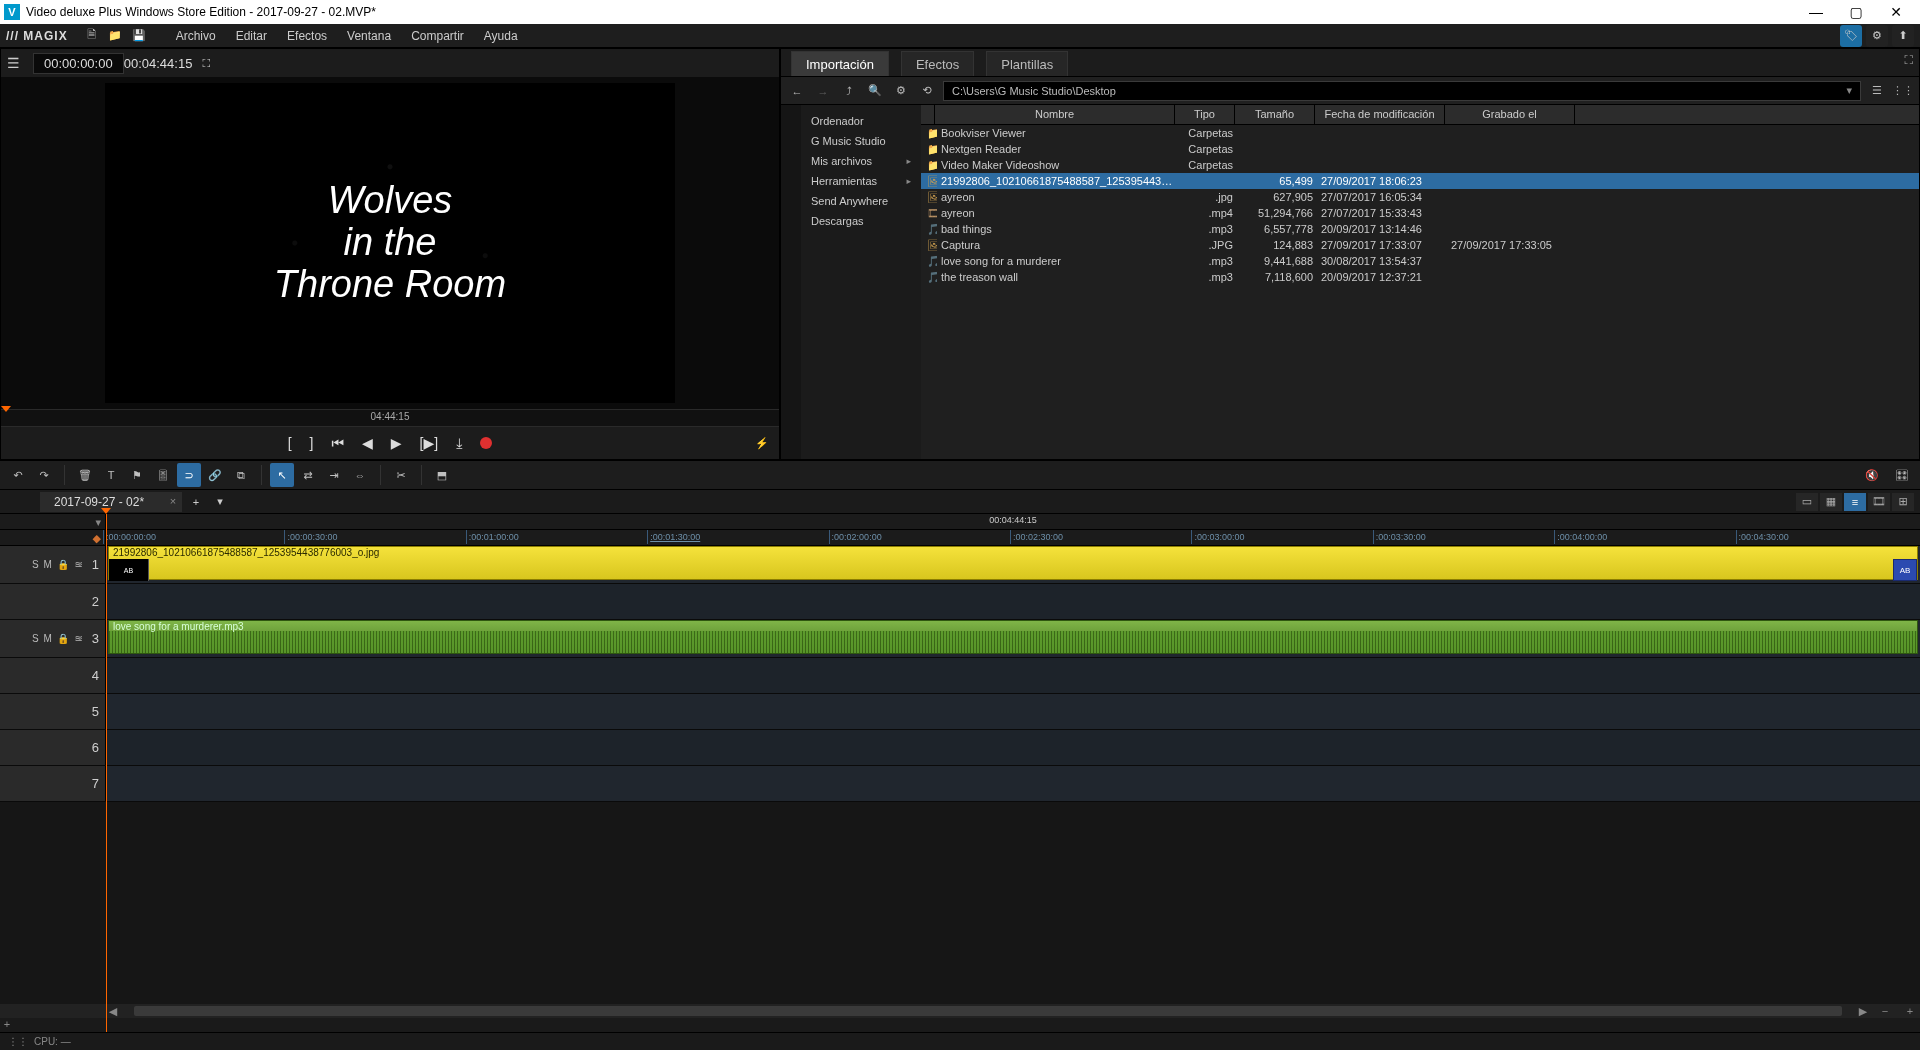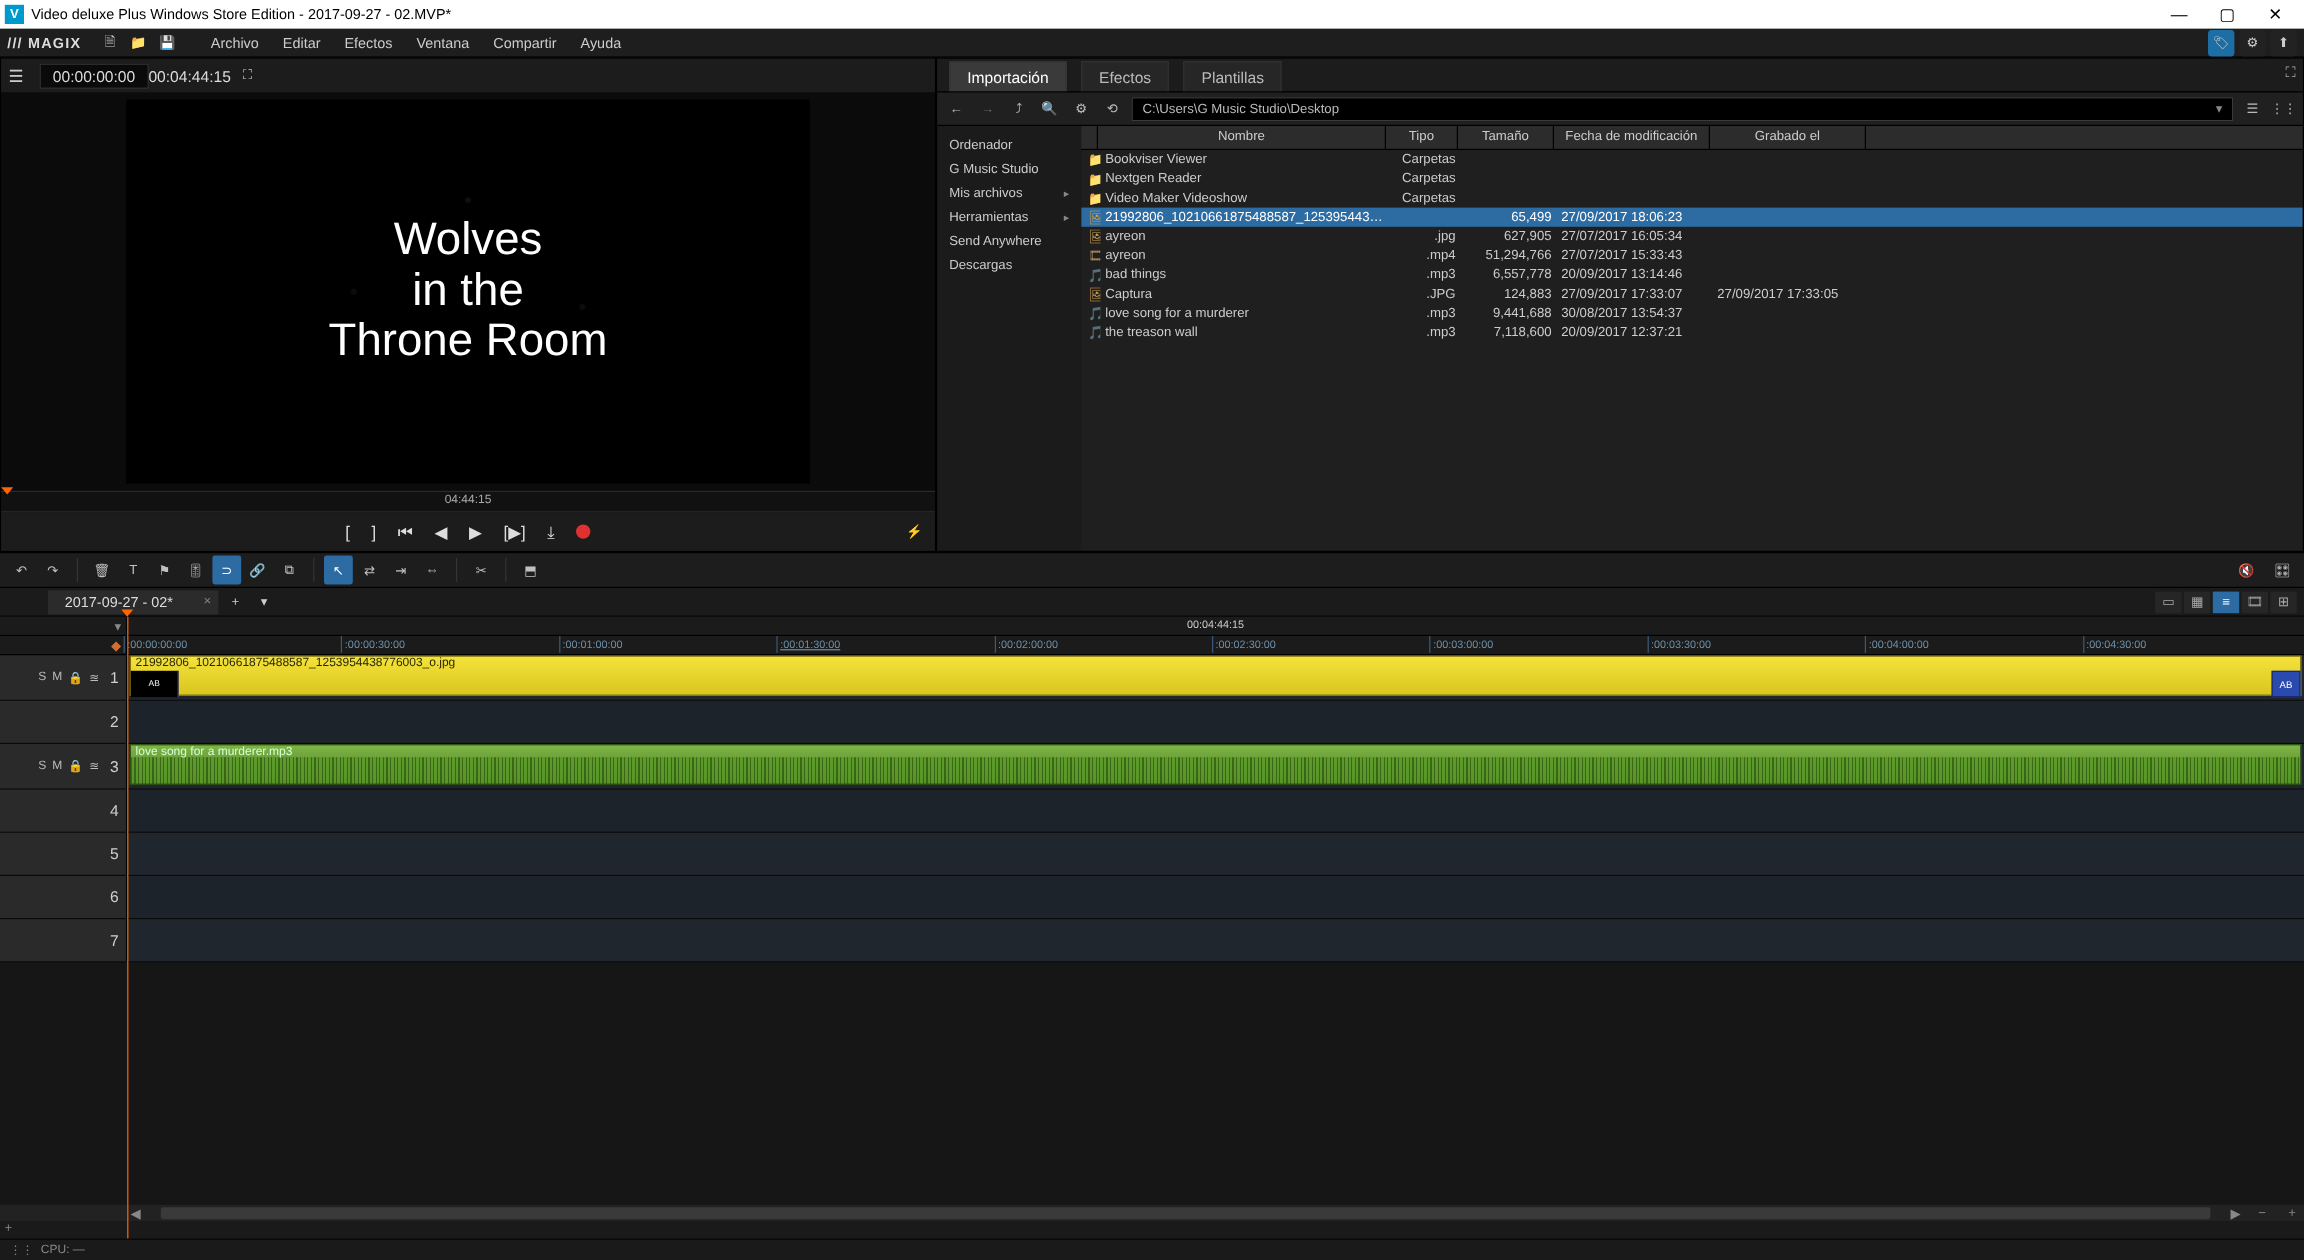--- a/index.html
+++ b/index.html
@@ -31,42 +31,42 @@
 .preview-head .title { flex: 1; text-align: center; color: #ddd; font-size: 13px; }
 .preview-head .dur { color: #ddd; font-size: 13px; margin-right: 10px; }
 .preview-head .max { color: #ccc; cursor: pointer; }
 .preview-body { flex: 1; display: flex; align-items: center; justify-content: center; background: #0b0b0b; position: relative; }
 .preview-image { width: 570px; height: 320px; background: #000; display: flex; align-items: center; justify-content: center; color: #fff; font-family: "Old English Text MT", serif; font-size: 38px; text-align: center; line-height: 1.1; position: relative; overflow: hidden; }
 .preview-image::before { content: ""; position: absolute; inset: 10% 8%; border: 1px solid transparent; background:
  radial-gradient(circle at 50% 20%, rgba(120,120,120,.25) 0 2px, transparent 3px) ,
  radial-gradient(circle at 30% 50%, rgba(120,120,120,.2) 0 2px, transparent 3px) ,
  radial-gradient(circle at 70% 55%, rgba(120,120,120,.2) 0 2px, transparent 3px);
  opacity: .5; }
-.preview-text { position: relative; z-index: 1; text-shadow: 0 0 6px #000; }
+.preview-text { position: relative; z-index: 1; font-style: italic; text-shadow: 0 0 6px #000; }
 .preview-scrub { height: 18px; background: #111; border-top: 1px solid #2a2a2a; border-bottom: 1px solid #2a2a2a; position: relative; }
 .preview-scrub .marker { position: absolute; left: 0; top: -4px; width: 0; height: 0; border-left: 5px solid transparent; border-right: 5px solid transparent; border-top: 6px solid #ff6600; }
 .preview-scrub .time { position: absolute; left: 50%; transform: translateX(-50%); top: 1px; color: #aaa; font-size: 10px; }
 .preview-controls { height: 32px; background: #1c1c1c; display: flex; align-items: center; justify-content: center; gap: 18px; position: relative; }
 .preview-controls .pc { color: #ddd; font-size: 14px; cursor: pointer; }
 .preview-controls .rec { width: 12px; height: 12px; background: #e03030; border-radius: 50%; cursor: pointer; }
 .preview-controls .bolt { position: absolute; right: 10px; color: #ccc; cursor: pointer; }
 
 
 .media-panel { flex: 1; background: #151515; border: 1px solid #000; display: flex; flex-direction: column; }
 .media-tabs { height: 28px; background: #1c1c1c; display: flex; gap: 12px; padding: 0 10px; align-items: flex-end; border-bottom: 1px solid #000; position: relative; }
 .media-tabs .tab { padding: 5px 14px 4px; background: #262626; color: #bbb; font-size: 13px; border: 1px solid #333; border-bottom: none; cursor: pointer; }
 .media-tabs .tab.active { background: #3a3a3a; color: #fff; }
 .media-tabs .maxb { position: absolute; right: 6px; top: 4px; color: #aaa; cursor: pointer; font-size: 12px; }
 .media-toolbar { height: 28px; background: #202020; display: flex; align-items: center; padding: 0 6px; gap: 6px; border-bottom: 1px solid #000; }
 .media-toolbar .mt-icon { width: 20px; height: 20px; display: inline-flex; align-items: center; justify-content: center; color: #bbb; cursor: pointer; }
 .media-toolbar .path { flex: 1; background: #000000; border: 1px solid #3a3a3a; height: 20px; padding: 0 8px; display: flex; align-items: center; color: #bbb; font-size: 11px; }
 .media-toolbar .path .drop { margin-left: auto; color: #888; }
 .media-toolbar .view-icon { width: 20px; height: 20px; display: inline-flex; align-items: center; justify-content: center; color: #bbb; cursor: pointer; }
 .media-body { flex: 1; display: flex; overflow: hidden; }
-.media-nav { width: 120px; background: #1b1b1b; padding: 6px 0; }
+.media-nav { width: 120px; background: #1b1b1b; padding: 6px 0; margin-left: 20px; }
 .media-nav .nav-item { padding: 4px 10px; color: #ccc; font-size: 11px; cursor: pointer; display: flex; justify-content: space-between; align-items: center; }
 .media-nav .nav-item .chev { color: #888; font-size: 9px; }
 .file-list { flex: 1; background: #1f1f1f; overflow-y: auto; }
 .file-head { display: flex; background: #2c2c2c; height: 20px; border-bottom: 1px solid #000; }
 .file-head .fh { padding: 3px 6px; border-right: 1px solid #000; color: #ccc; font-size: 11px; text-align: center; }
 .file-row { display: flex; height: 16px; align-items: center; font-size: 11px; color: #ccc; padding: 0 2px; cursor: pointer; }
 .file-row.sel { background: #2d6ca2; color: #fff; }
 .file-row .cell { padding: 0 4px; overflow: hidden; white-space: nowrap; text-overflow: ellipsis; }
 .file-row .ico { width: 14px; text-align: center; }
 .c-name { width: 240px; } .c-type { width: 60px; text-align: right;} .c-size { width: 80px; text-align: right; } .c-mod { width: 130px; } .c-rec { width: 130px; }

